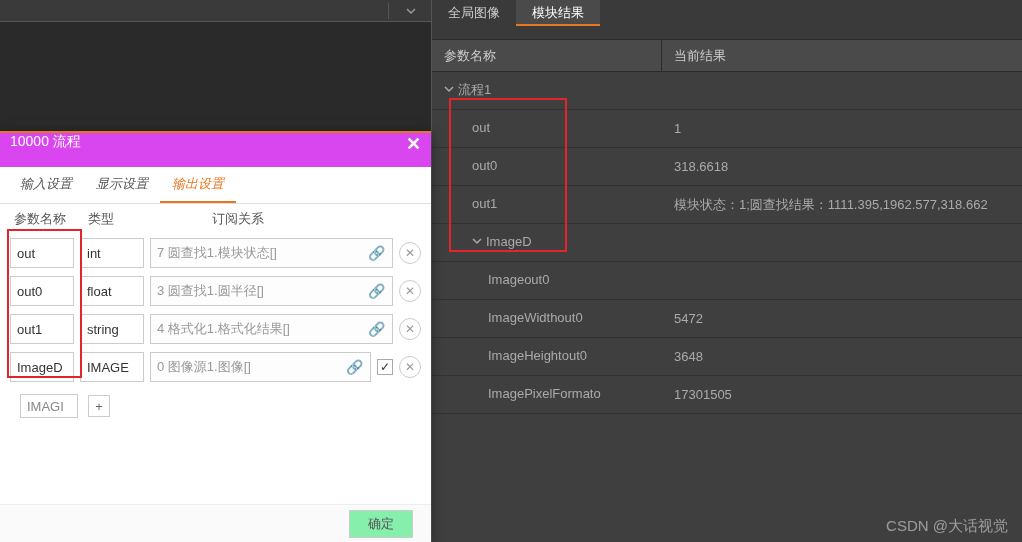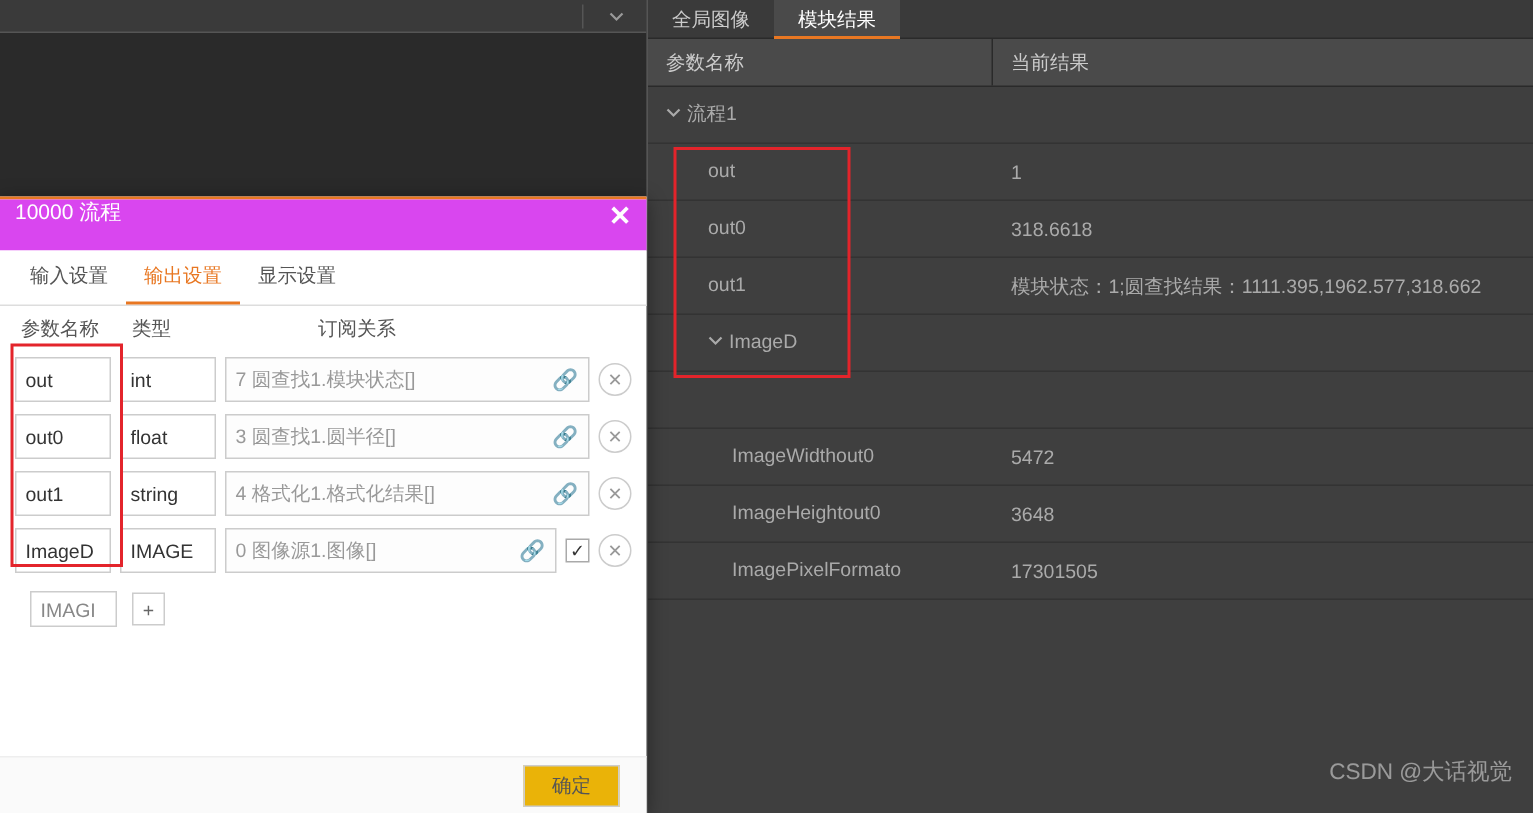--- a/index.html
+++ b/index.html
@@ -43,21 +43,21 @@
 
 .right-panel {
   position: absolute;
   left: 431px; top: 0;
   width: 591px; height: 542px;
   background: #3f3f3f;
   border-left: 1px solid #555;
 }
 .right-tabs {
   display: flex;
-  height: 26px;
+  height: 40px;
   border-bottom: 1px solid #2a2a2a;
   background: #3a3a3a;
 }
 .right-tab {
   padding: 0 16px;
   height: 26px;
   line-height: 26px;
   color: #ccc;
   cursor: pointer;
   font-size: 13px;
@@ -148,20 +148,21 @@
   display: flex;
   border-bottom: 1px solid #ddd;
   padding-left: 8px;
   background: #fff;
 }
 .dialog-tab {
   padding: 8px 12px;
   color: #555;
   cursor: pointer;
   font-size: 13px;
+  font-style: italic;
 }
 .dialog-tab.active {
   color: #e87722;
   border-bottom: 2px solid #e87722;
 }
 .dialog-headers {
   display: flex;
   color: #555;
   padding: 6px 0;
   font-size: 13px;
@@ -249,35 +250,35 @@
   border-top: 1px solid #eee;
   display: flex;
   justify-content: flex-end;
   align-items: center;
   padding-right: 18px;
   background: #fafafa;
 }
 .confirm-btn {
   padding: 4px 18px;
   border: 1px solid #ccc;
-  background: #eab308;
+  background: #86efac;
   color: #555;
   cursor: pointer;
   font-size: 13px;
 }
 .redbox2 {
   position: absolute;
   left: 7px; top: 229px;
   width: 75px; height: 149px;
   border: 2px solid #e3242b;
   pointer-events: none;
 }
 .watermark {
   position: absolute;
-  right: 14px; bottom: 18px;
+  right: 14px; bottom: 6px;
   color: rgba(230,230,230,0.55);
   font-size: 15px;
 }
 </style>
 </head>
 <body>
 
 <div class="left-dark">
   <div class="left-top-bar">
     <div class="left-top-divider"></div>
@@ -323,20 +324,21 @@
     <div class="result-row">
       <div class="rr-col1 rr-indent2">
         <span class="expand-icon"><svg width="10" height="10" viewBox="0 0 10 10">
               <path d="M1 3 L5 7 L9 3" stroke="#aaa" stroke-width="1.5" fill="none"></path>
             </svg></span>
         <span>ImageD</span>
       </div>
       <div class="rr-col2"></div>
     </div>
     <div class="result-row">
+      <div class="rr-col1 rr-indent3">Imageout0</div>
       <div class="rr-col2"></div>
     </div>
     <div class="result-row">
       <div class="rr-col1 rr-indent3">ImageWidthout0</div>
       <div class="rr-col2">5472</div>
     </div>
     <div class="result-row">
       <div class="rr-col1 rr-indent3">ImageHeightout0</div>
       <div class="rr-col2">3648</div>
     </div>
@@ -349,22 +351,22 @@
 
 <div class="redbox1"></div>
 
 <div class="dialog">
   <div class="dialog-title">
     <span>10000 流程</span>
     <span class="close-dialog">✕</span>
   </div>
   <div class="dialog-tabs">
     <div class="dialog-tab">输入设置</div>
+    <div class="dialog-tab">显示设置</div>
     <div class="dialog-tab active">输出设置</div>
-    <div class="dialog-tab">显示设置</div>
   </div>
   <div class="dialog-headers">
     <div class="dh-name">参数名称</div>
     <div class="dh-type">类型</div>
     <div class="dh-sub">订阅关系</div>
   </div>
 
   <div class="dialog-row">
     <input class="cell-input cell-name" value="out" style="">
     <input class="cell-input cell-type" value="int" style="">

